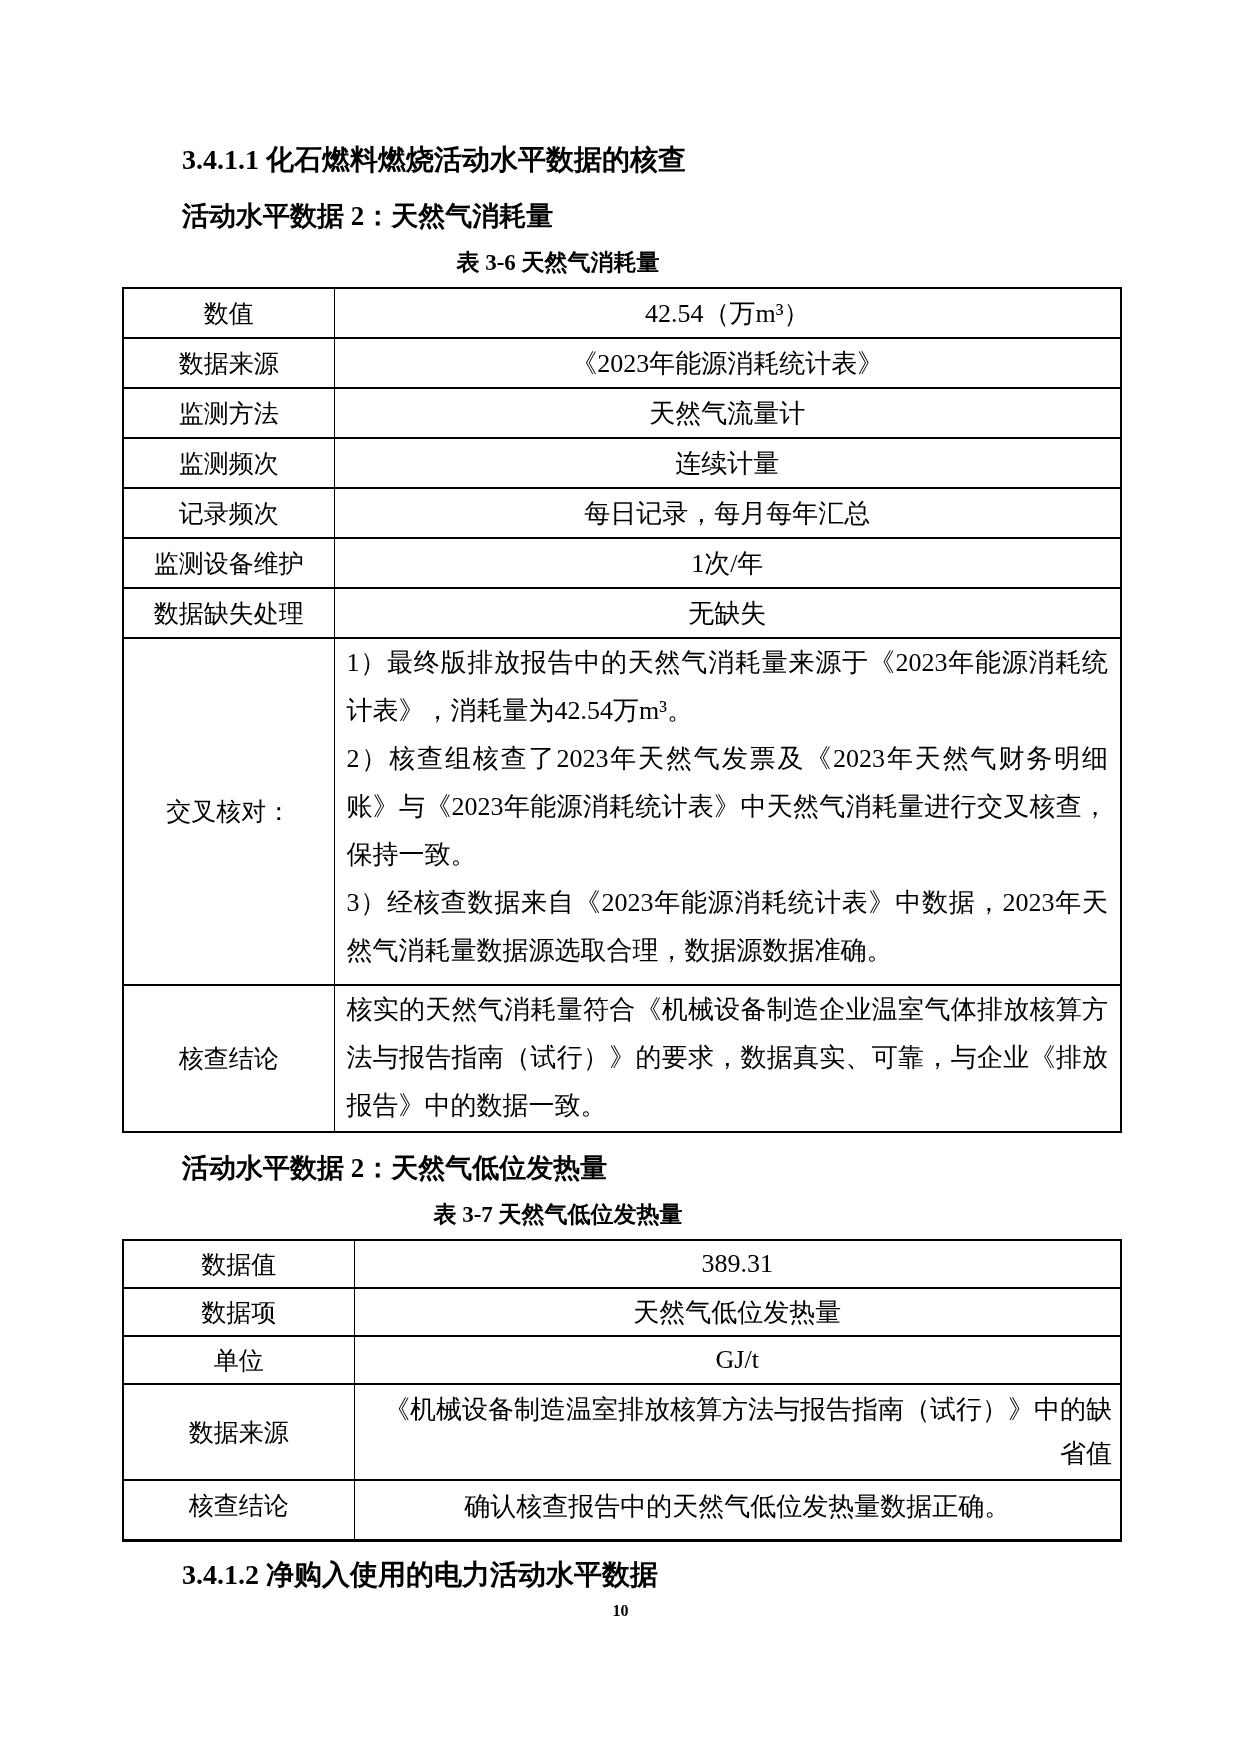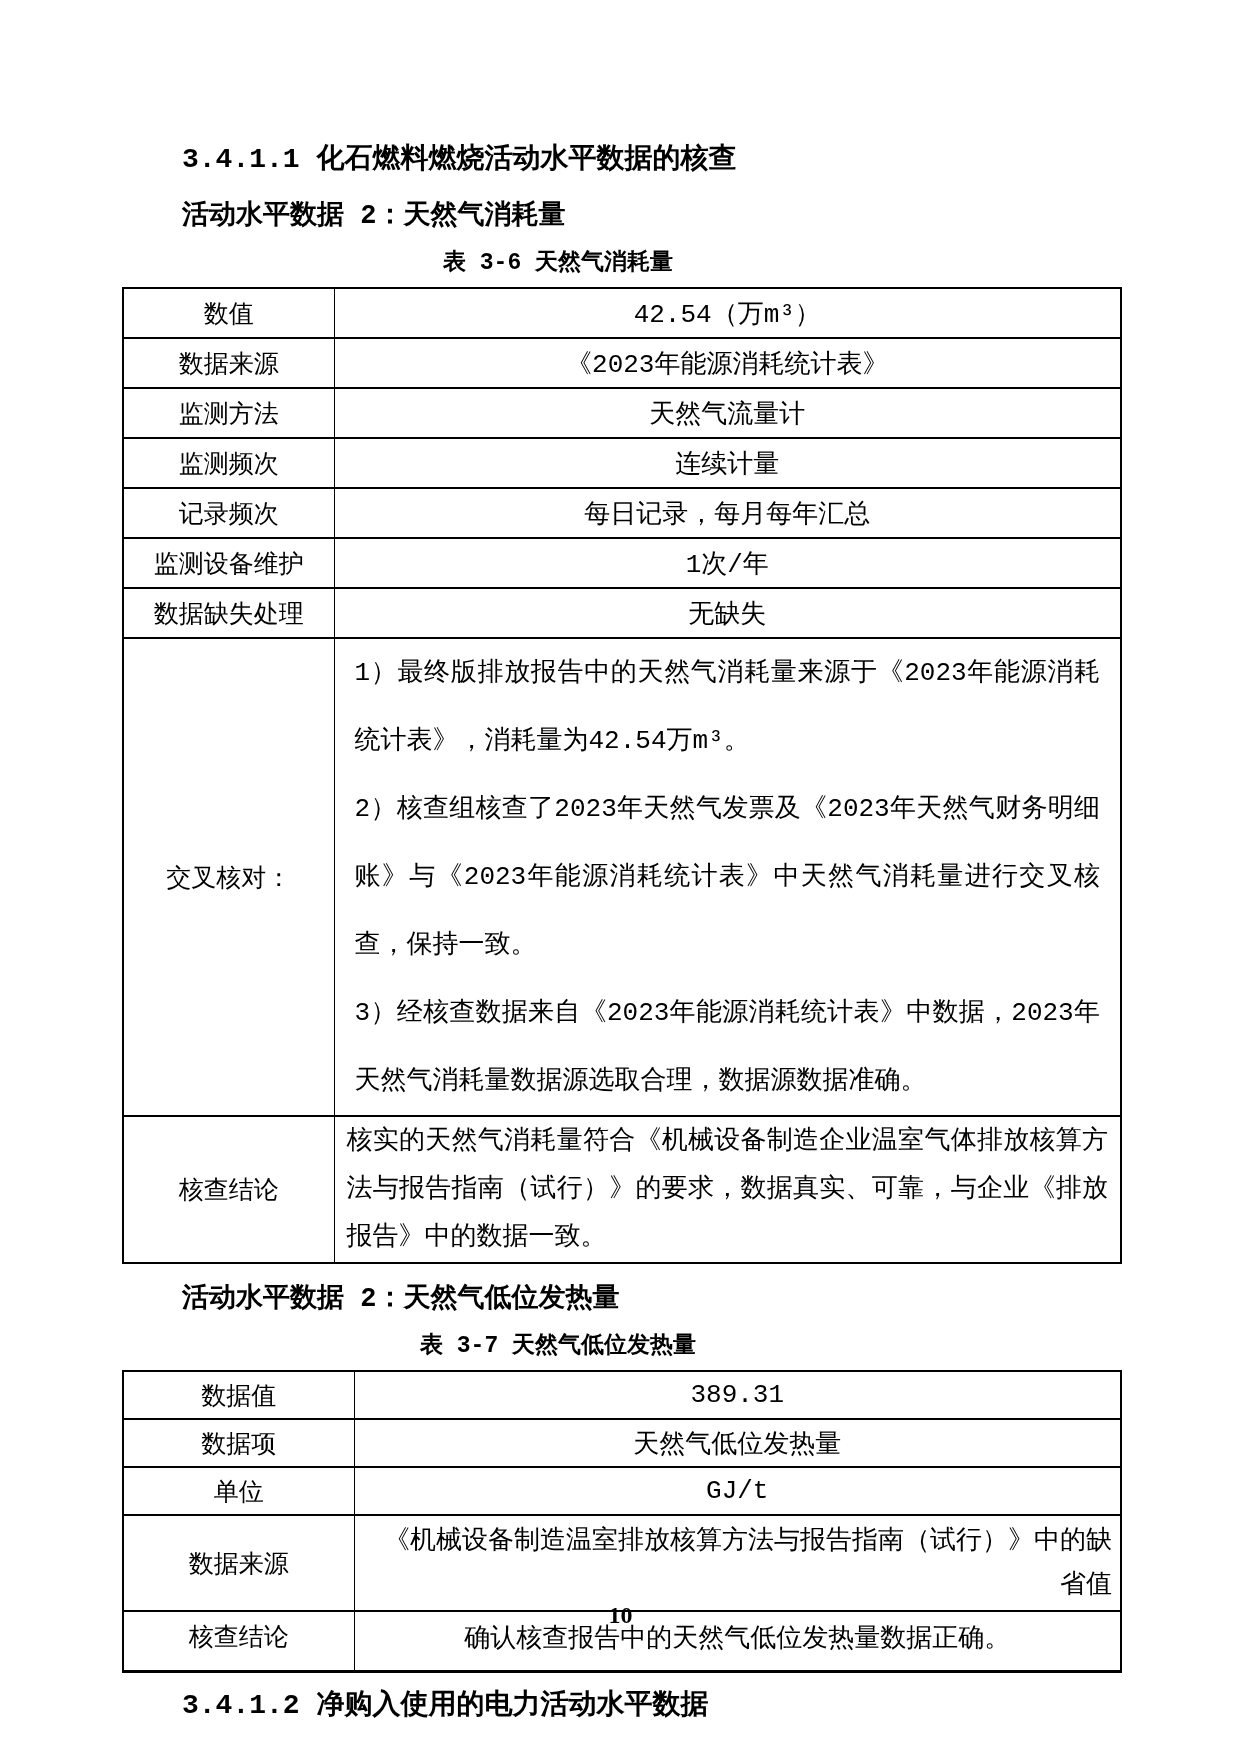--- a/index.html
+++ b/index.html
@@ -11,21 +11,20 @@
     background: #ffffff;
     color: #000000;
     font-family: "Liberation Serif", "DejaVu Serif", serif;
     overflow: hidden;
   }
   .content {
     position: absolute;
     left: 122px;
     top: 0;
     width: 872px;
-    font-family: Liberation Mono, monospace;
   }
   .h-section {
     font-size: 28px;
     font-weight: bold;
     line-height: 34px;
     margin: 143px 0 0 60px;
   }
   .h-activity {
     font-size: 27px;
     font-weight: bold;
@@ -65,43 +64,43 @@
     text-align: center;
     vertical-align: middle;
   }
   .t1 .col-label { width: 211px; }
   .t2 .col-label { width: 231px; }
   .t1 tr.simple { height: 50px; }
   tr.cross { height: 347px; }
   td.cross-content {
     vertical-align: top;
     text-align: justify;
-    line-height: 68px;
-    padding: 0 20px;
+    line-height: 48px;
+    padding: 0 12px;
   }
   tr.concl1 { height: 147px; }
   td.concl-content {
     vertical-align: top;
     text-align: justify;
     line-height: 48px;
     padding: 0 12px;
   }
   .t2 { border-bottom-width: 3px; }
   .t2 tr.r-std { height: 48px; padding-left: 44px; }
   .t2 tr.r-src { height: 96px; }
   .t2 tr.r-src td.value { line-height: 44px; padding: 0 8px; text-align: right; }
   .t2 tr.r-concl { height: 60px; }
   .t2 tr.r-concl td { vertical-align: top; padding-top: 8px; }
   .page-number {
     position: absolute;
     left: 0;
     top: 1602px;
     width: 1241px;
     text-align: center;
-    font-size: 24px;
+    font-size: 16px;
     font-weight: bold;
   }
 </style>
 </head>
 <body>
 
 <div class="page">
   <div class="content">
 
     <div class="h-section">3.4.1.1 化石燃料燃烧活动水平数据的核查</div>

